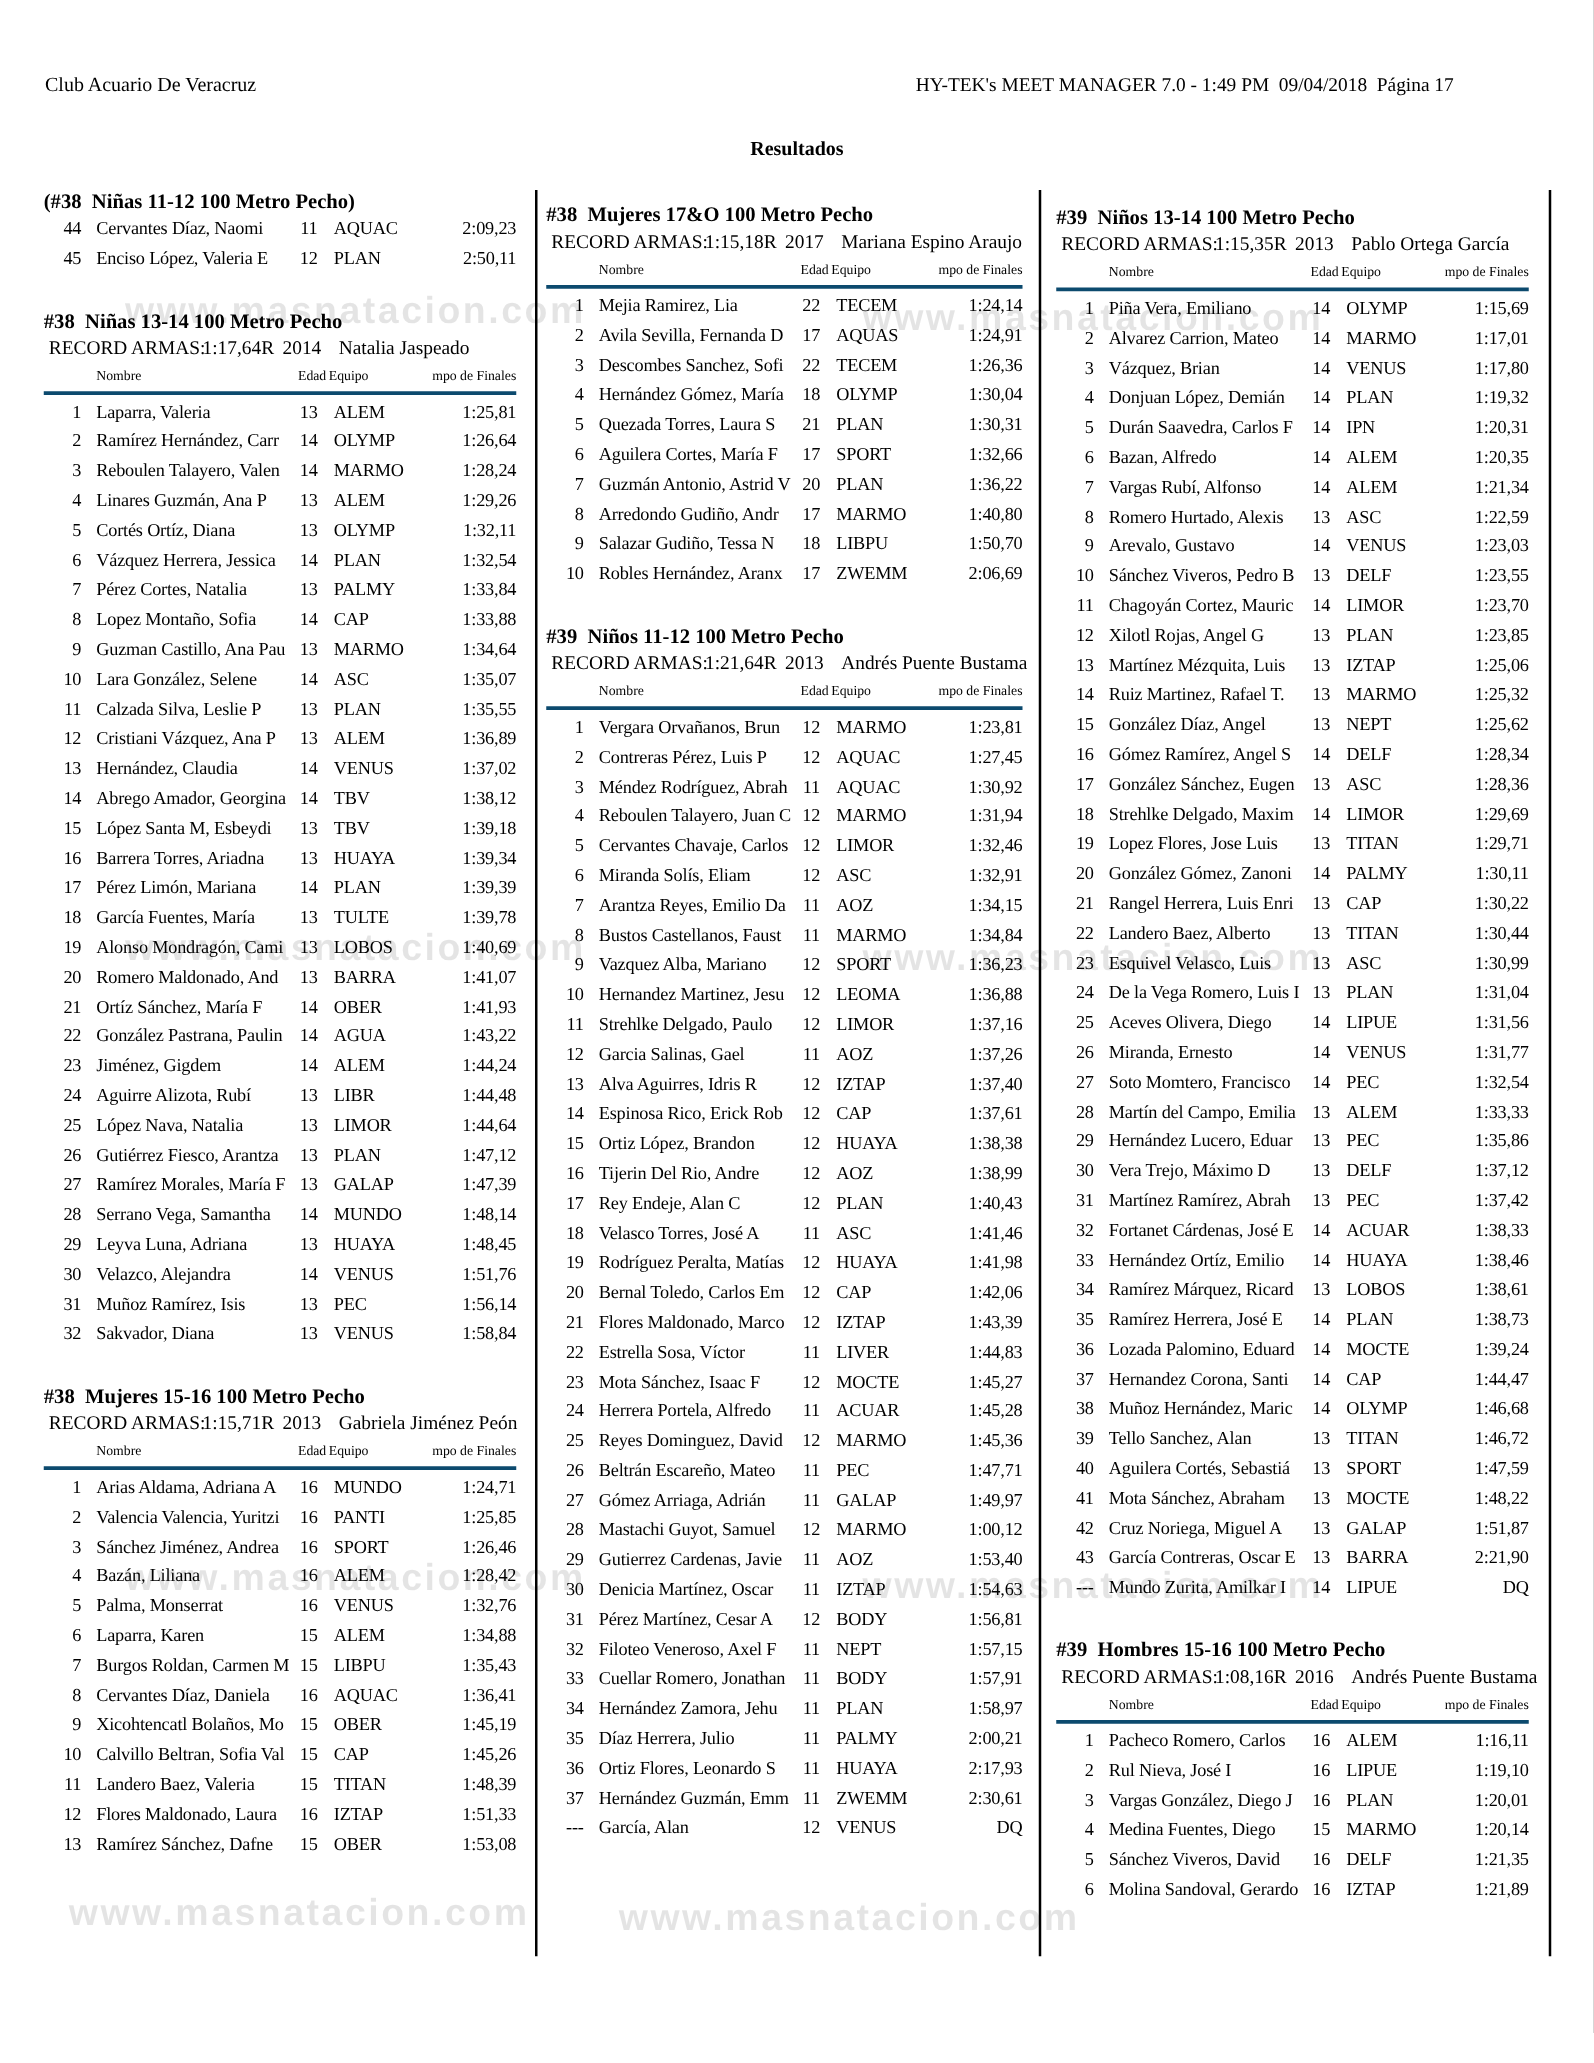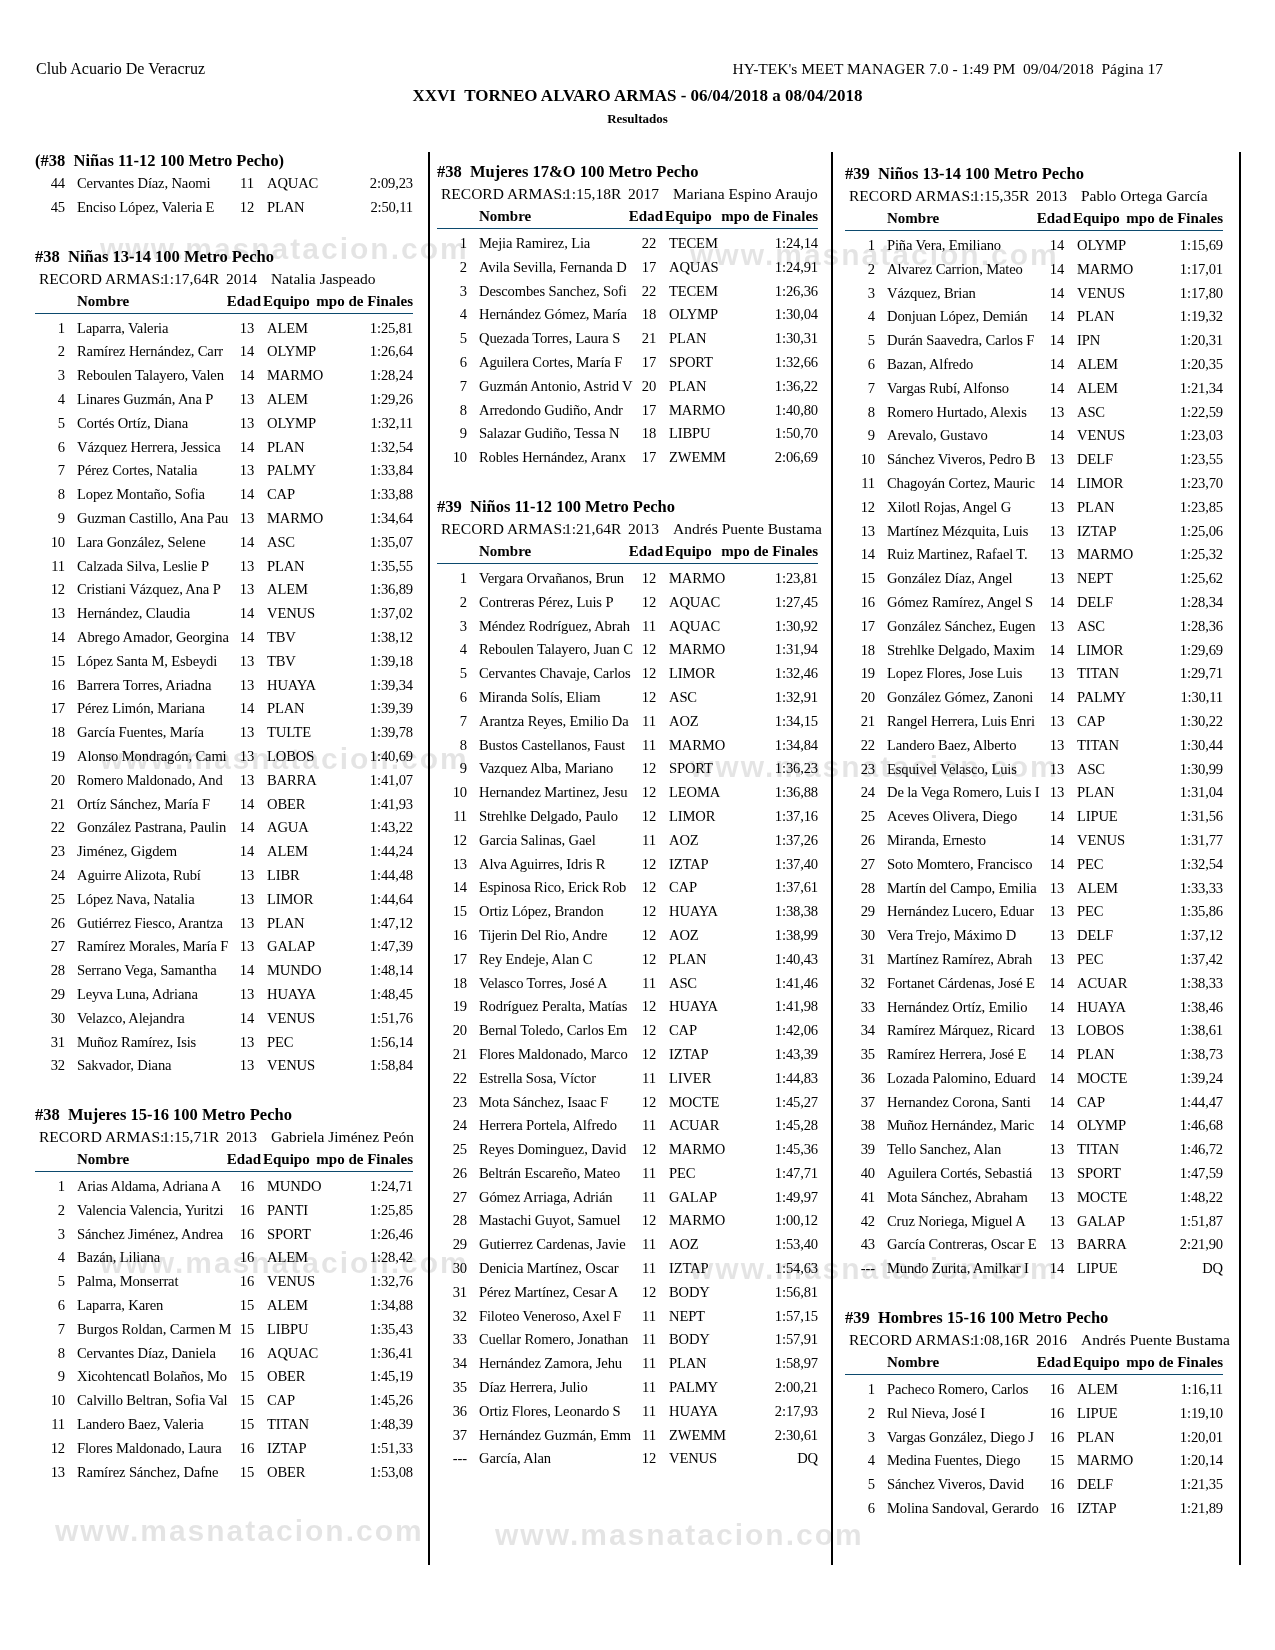--- a/index.html
+++ b/index.html
@@ -5,37 +5,37 @@
   html,body{margin:0;padding:0;background:#9a9a9a;}
   .page{position:relative;width:1275px;height:1650px;background:#ffffff;
         font-family:"Liberation Serif","DejaVu Serif",serif;color:#000;overflow:hidden;}
   .wm{position:absolute;z-index:0;font-family:"Liberation Sans","DejaVu Sans",sans-serif;
       font-weight:bold;font-size:30px;letter-spacing:2px;color:#000;opacity:0.10;white-space:pre;}
   .hdr-left{position:absolute;z-index:1;top:60px;left:36px;font-size:16px;white-space:pre;}
   .hdr-right{position:absolute;z-index:1;top:60px;right:112px;font-size:15.5px;white-space:pre;}
   .meet-title{position:absolute;z-index:1;top:86px;left:0;width:100%;text-align:center;
               font-size:17px;font-weight:bold;white-space:pre;}
   .results-label{position:absolute;z-index:1;top:111px;left:0;width:100%;text-align:center;
-              font-size:13px;font-weight:bold;}
+              font-size:16px;font-weight:bold;}
   .vline{position:absolute;z-index:1;top:152px;width:2px;height:1413px;background:#000;}
   #vline0{left:428px;} #vline1{left:831px;} #vline2{left:1239px;}
   .col{position:absolute;z-index:1;}
   #col0{left:35px;top:150px;width:378px;}
   #col1{left:437px;top:161px;width:381px;}
   #col2{left:845px;top:163px;width:378px;}
   .section{position:relative;}
   .sec-heading{font-size:16.5px;font-weight:bold;line-height:22px;height:22px;white-space:pre;margin-top:26px;}
   .section:first-child .sec-heading{margin-top:0;}
   .sec-record{position:relative;height:22px;font-weight:normal;font-size:15.5px;line-height:22px;white-space:nowrap;}
   .rec-label{position:absolute;left:4px;}
   .rec-mark{position:absolute;left:127px;}
   .rec-year{position:absolute;left:191px;}
   .rec-holder{position:absolute;left:236px;white-space:nowrap;}
-  .thead{position:relative;height:23px;line-height:23px;font-weight:bold;font-size:15px;
-         border-bottom:1px solid #0c4a6e;margin-bottom:3px;}
+  .thead{position:relative;height:23px;line-height:23px;font-weight:normal;font-size:11px;
+         border-bottom:3px solid #0c4a6e;margin-bottom:3px;}
   .th-name{position:absolute;left:42px;}
   .th-age{position:absolute;left:150px;width:76px;text-align:right;}
   .th-team{position:absolute;left:228px;}
   .th-time{position:absolute;right:0;}
   .row{position:relative;height:23.8px;line-height:23.8px;font-size:14.6px;letter-spacing:-0.15px;}
   .c-place{position:absolute;left:0;width:30px;text-align:right;}
   .c-name{position:absolute;left:42px;width:158px;white-space:nowrap;overflow:hidden;}
   .c-age{position:absolute;left:198px;width:28px;text-align:center;}
   .c-team{position:absolute;left:232px;white-space:nowrap;}
   .c-time{position:absolute;left:290px;right:0;text-align:right;white-space:nowrap;}
@@ -49,21 +49,20 @@
       <div class="wm" style="left: 690px; top: 238px;">www.masnatacion.com</div>
       <div class="wm" style="left: 100px; top: 742px;">www.masnatacion.com</div>
       <div class="wm" style="left: 690px; top: 750px;">www.masnatacion.com</div>
       <div class="wm" style="left: 100px; top: 1246px;">www.masnatacion.com</div>
       <div class="wm" style="left: 690px; top: 1252px;">www.masnatacion.com</div>
       <div class="wm" style="left: 55px; top: 1514px;">www.masnatacion.com</div>
       <div class="wm" style="left: 495px; top: 1518px;">www.masnatacion.com</div>
     </div>
   <div class="hdr-left">Club Acuario De Veracruz</div>
   <div class="hdr-right">HY-TEK's MEET MANAGER 7.0 - 1:49 PM  09/04/2018  Página 17</div>
-  <div class="meet-title">XXVI  TORNEO ALVARO ARMAS - 06/04/2018 a 08/04/2018</div>
   <div class="results-label">Resultados</div>
   <div class="vline" id="vline0"></div>
   <div class="vline" id="vline1"></div>
   <div class="vline" id="vline2"></div>
   <div class="col" id="col0">
       <div class="section">
         <div class="sec-heading">(#38  Niñas 11-12 100 Metro Pecho)</div>
         <div class="row">
           <span class="c-place">44</span>
           <span class="c-name">Cervantes Díaz, Naomi</span>

